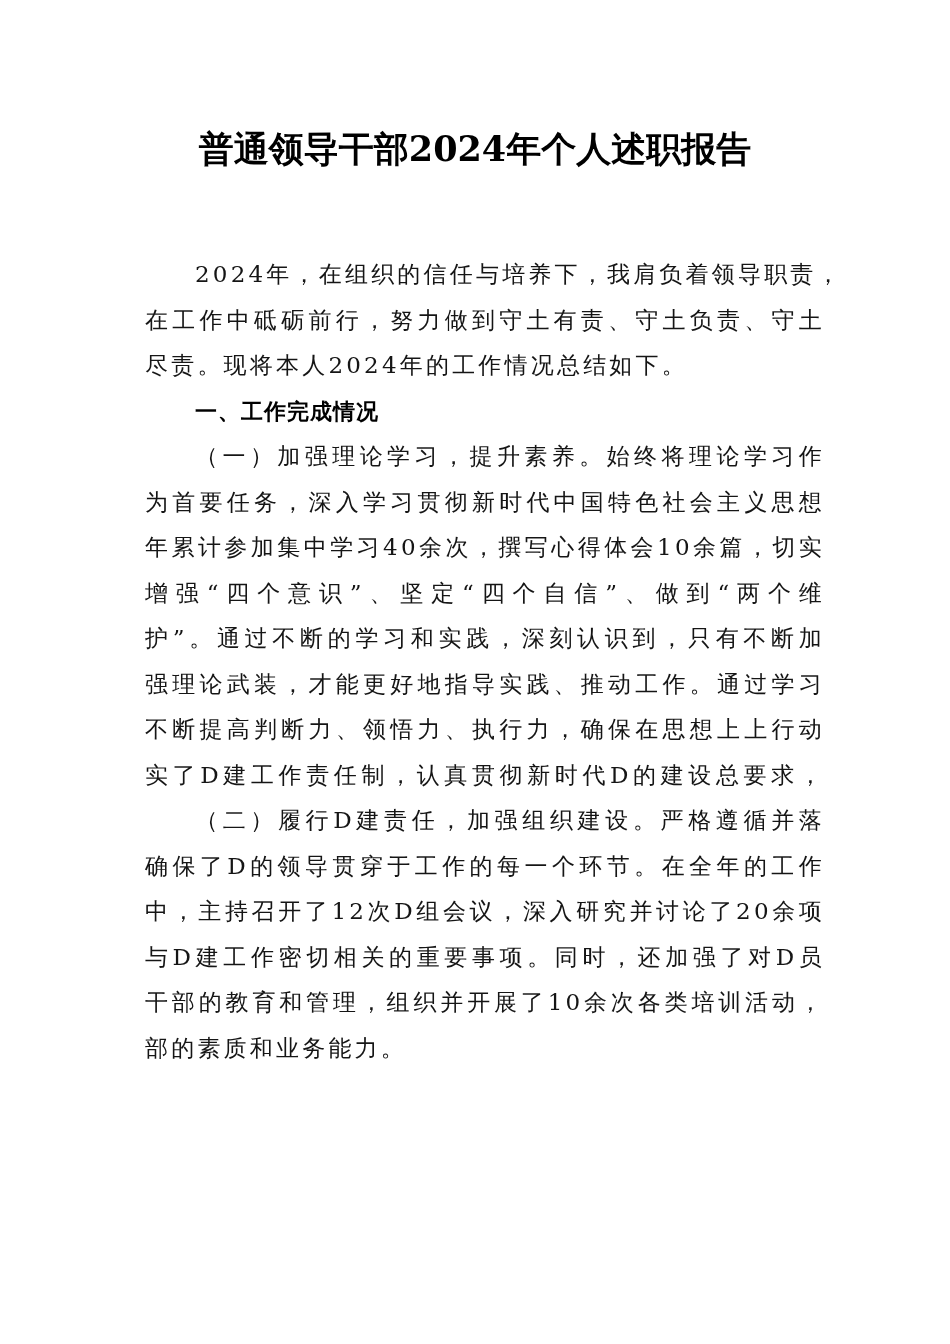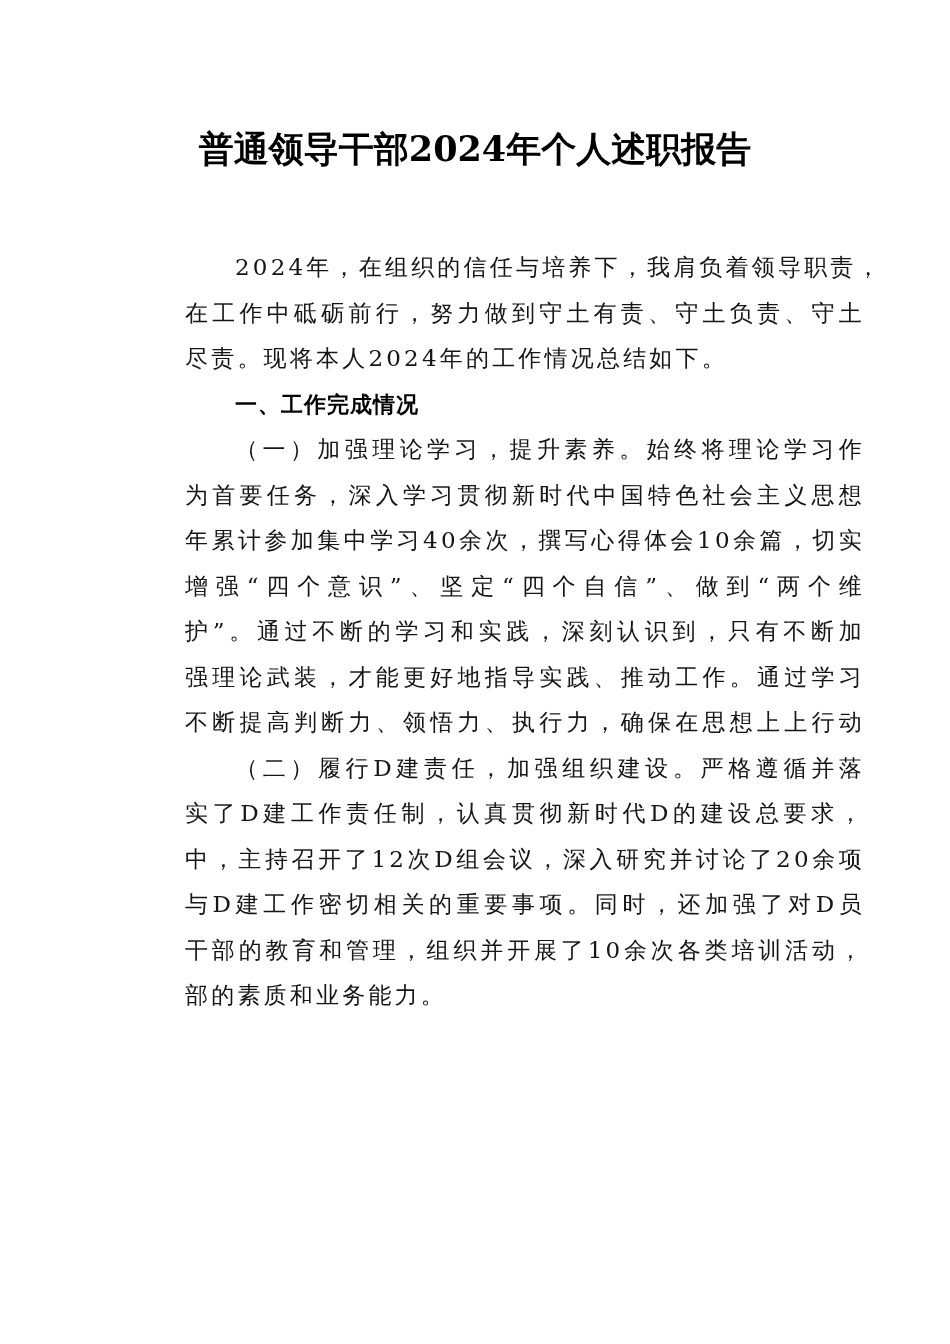--- a/index.html
+++ b/index.html
@@ -31,22 +31,21 @@
       font-size: 35px;
       font-weight: bold;
       letter-spacing: 0px;
       line-height: 50px;
       color: #000;
     }
     .body-text {
       position: absolute;
       left: 145px;
       width: 680px;
-      top: 245px;
-      margin-left: 40px;
+      top: 252px;
     }
     .line {
       height: 45.5px;
       line-height: 45.5px;
       font-size: 23px;
       white-space: nowrap;
       letter-spacing: 3.2px;
       text-align: justify;
       text-align-last: justify;
       color: #151515;
@@ -85,21 +84,22 @@
       <div class="line indent">（一）加强理论学习，提升素养。始终将理论学习作</div>
       <div class="line">为首要任务，深入学习贯彻新时代中国特色社会主义思想</div>
       <div class="line">年累计参加集中学习40余次，撰写心得体会10余篇，切实</div>
       <div class="line">增强“四个意识”、坚定“四个自信”、做到“两个维</div>
       <div class="line">护”。通过不断的学习和实践，深刻认识到，只有不断加</div>
       <div class="line">强理论武装，才能更好地指导实践、推动工作。通过学习</div>
       <div class="line">不断提高判断力、领悟力、执行力，确保在思想上上行动</div>
     </div>
 
     <div>
+      <div class="line">实了D建工作责任制，认真贯彻新时代D的建设总要求，</div>
       <div class="line indent">（二）履行D建责任，加强组织建设。严格遵循并落</div>
-      <div class="line">实了D建工作责任制，认真贯彻新时代D的建设总要求，</div>
+      <div class="line">确保了D的领导贯穿于工作的每一个环节。在全年的工作</div>
       <div class="line">中，主持召开了12次D组会议，深入研究并讨论了20余项</div>
       <div class="line">与D建工作密切相关的重要事项。同时，还加强了对D员</div>
       <div class="line">干部的教育和管理，组织并开展了10余次各类培训活动，</div>
       <div class="line last">部的素质和业务能力。</div>
     </div>
   </div>
 </div>
 
 </body></html>

